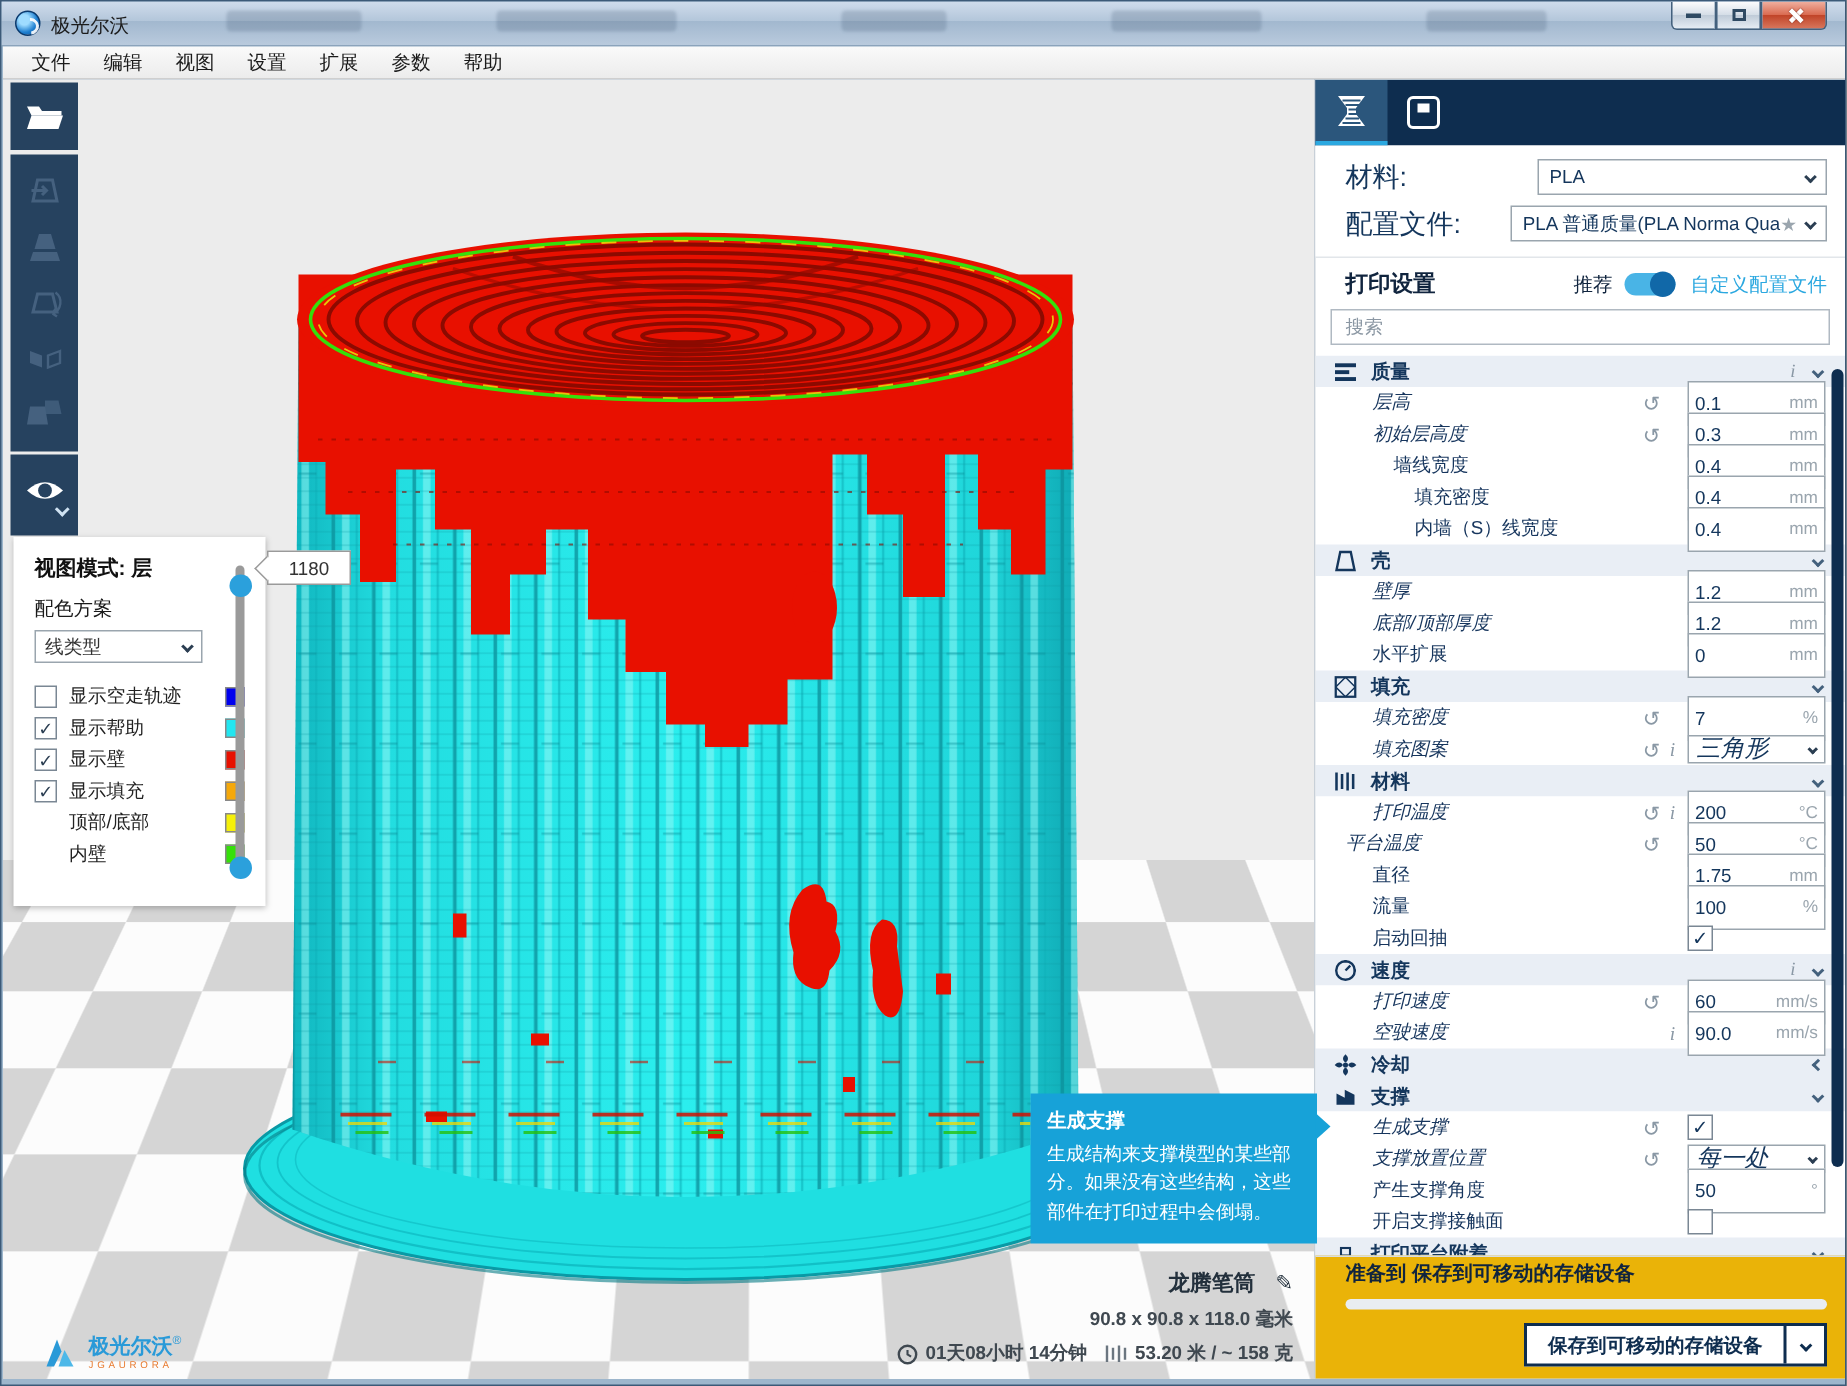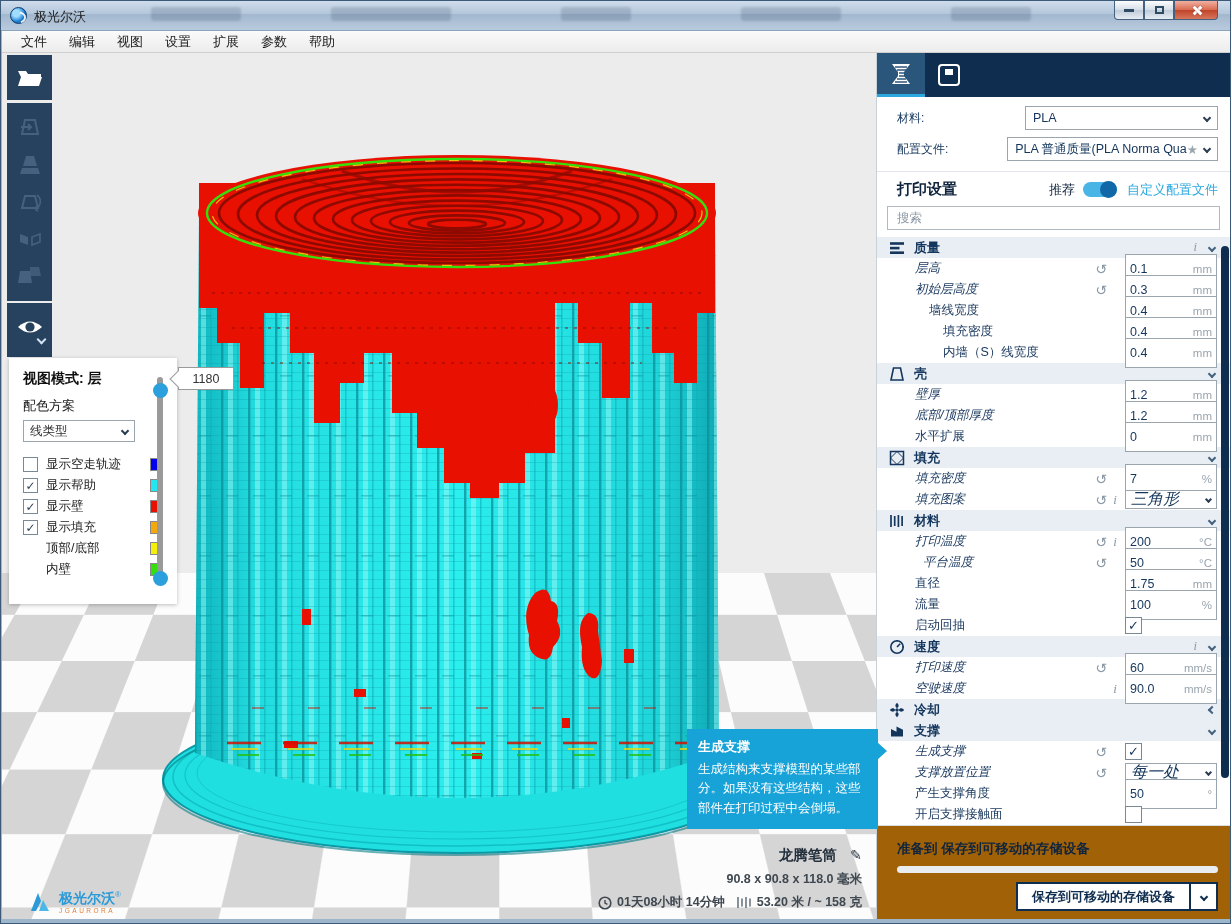--- a/index.html
+++ b/index.html
@@ -70,21 +70,21 @@
   
   .rpanel{position:absolute;left:875px;top:52px;width:355px;height:866px;background:#fff;border-left:1px solid #c8d0d8;
     font-size:12.5px;color:#14365c;}
   .machine-bar{position:absolute;left:0;top:0;width:100%;height:44px;background:#0e2d4f;display:flex;align-items:stretch;}
   .machine-name{flex:1;display:flex;align-items:center;padding-left:20px;color:#fff;font-weight:bold;font-size:15px;}
   .machine-name .chev{color:#cfe2f2;margin-left:auto;margin-right:16px;width:6px;height:6px;}
   .mtab{width:48px;display:flex;align-items:center;justify-content:center;}
   .mtab.sel{background:#2b567c;border-bottom:3px solid #2ba8e0;}
   .cfg{position:absolute;left:0;top:44px;width:100%;height:74px;background:#fff;}
   .cfg-row{position:absolute;left:20px;right:13px;height:24px;display:flex;align-items:center;}
-  .cfg-label{width:128px;font-size:12px;color:#14365c;}
+  .cfg-label{width:128px;font-size:18px;color:#14365c;}
   .dropdown{flex:1;height:24px;border:1px solid #9aa5ae;display:flex;align-items:center;padding:0 7px;color:#14365c;font-size:12.5px;background:#fff;}
   .dropdown .dd-val{flex:1;white-space:nowrap;overflow:hidden;}
   .dropdown .star{color:#9aa5ae;margin-right:6px;}
   .dropdown .chev{width:6px;height:6px;color:#2b3e52;}
   .ps-head{position:absolute;left:0;top:118px;width:100%;height:36px;border-top:1px solid #e2e6ea;
     display:flex;align-items:center;padding:0 13px 0 20px;}
   .ps-title{font-weight:bold;font-size:15px;color:#10243e;flex:1;}
   .ps-rec{font-size:13px;color:#10243e;margin-right:8px;}
   .toggle{width:34px;height:15px;border-radius:8px;background:#49b4e6;position:relative;margin-right:10px;}
   .toggle .knob{position:absolute;right:0;top:-1px;width:17px;height:17px;border-radius:50%;background:#1168a8;}
@@ -107,21 +107,21 @@
   .ctl{width:92px;flex:none;margin-left:4px;position:relative;}
   .valbox{height:30px;border:1px solid #9aa5ae;display:flex;align-items:center;padding:12px 4px;background:#fff;}
   .valbox .v{flex:1;font-size:12.5px;color:#14365c;}
   .valbox .u{font-size:11.5px;color:#9aa5ae;}
   .ddbox{height:19px;border:1px solid #9aa5ae;display:flex;align-items:center;padding:0 5px;background:#fff;}
   .ddbox .v{flex:1;font-size:16px;color:#14365c;font-style:italic;}
   .ddbox .chev{width:5px;height:5px;color:#2b3e52;}
   .cbx{width:17px;height:17px;border:1px solid #7a8794;display:flex;align-items:center;justify-content:center;
     font-size:13px;color:#14365c;background:#fff;}
   .sbar{position:absolute;right:2px;top:193px;width:8px;height:532px;background:#0e2d4f;border-radius:4px;}
-  .rfoot{position:absolute;left:0;bottom:0;width:100%;height:94px;border-top:1px solid #d8dde2;background:#a16207;padding:14px 13px 0 20px;}
+  .rfoot{position:absolute;left:0;bottom:0;width:100%;height:82px;border-top:1px solid #d8dde2;background:#eab308;padding:2px 13px 0 20px;}
   .rf-status{font-weight:bold;font-size:13.5px;color:#10243e;}
   .rf-bar{margin-top:8px;height:7px;border-radius:4px;background:#e9edf1;}
   .rf-btnrow{display:flex;justify-content:flex-end;margin-top:9px;}
   .save-btn{height:29px;border:2px solid #0e2d4f;display:flex;align-items:stretch;background:#fff;}
   .save-btn .txt{display:flex;align-items:center;padding:0 14px;font-weight:bold;font-size:13px;color:#0e2d4f;}
   .save-btn .dd{width:27px;border-left:2px solid #0e2d4f;display:flex;align-items:center;justify-content:center;}
   .save-btn .chev{width:6px;height:6px;color:#0e2d4f;}
   
   .tooltip{position:absolute;left:686px;top:728px;width:191px;background:#17a2d8;color:#fff;padding:9px 11px 11px;z-index:60;}
   .tooltip::after{content:"";position:absolute;right:-9px;top:13px;width:0;height:0;
@@ -553,21 +553,21 @@
           <span class="rst">↺</span>
           <span class="nfo">i</span>
           <div class="ctl">
             <div class="valbox">
               <span class="v">200</span>
               <span class="u">°C</span>
             </div>
           </div>
         </div>
         <div class="set-row">
-          <div class="row-label it" style="padding-left: 46px;">平台温度</div>
+          <div class="row-label it" style="padding-left: 20px;">平台温度</div>
           <span class="rst">↺</span>
           <span class="nfo"></span>
           <div class="ctl">
             <div class="valbox">
               <span class="v">50</span>
               <span class="u">°C</span>
             </div>
           </div>
         </div>
         <div class="set-row">

